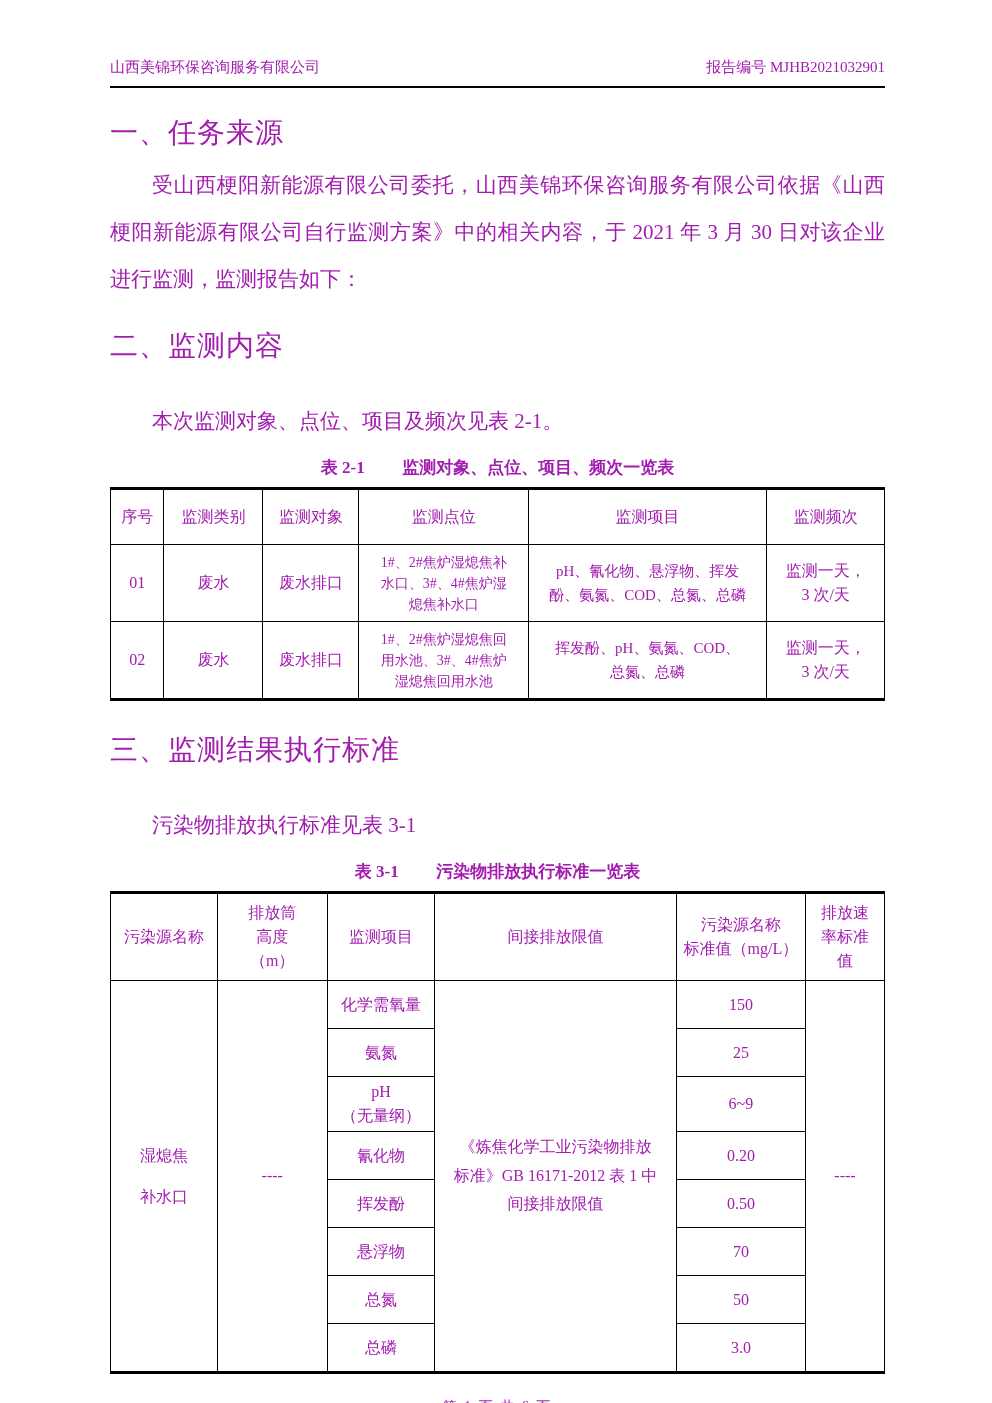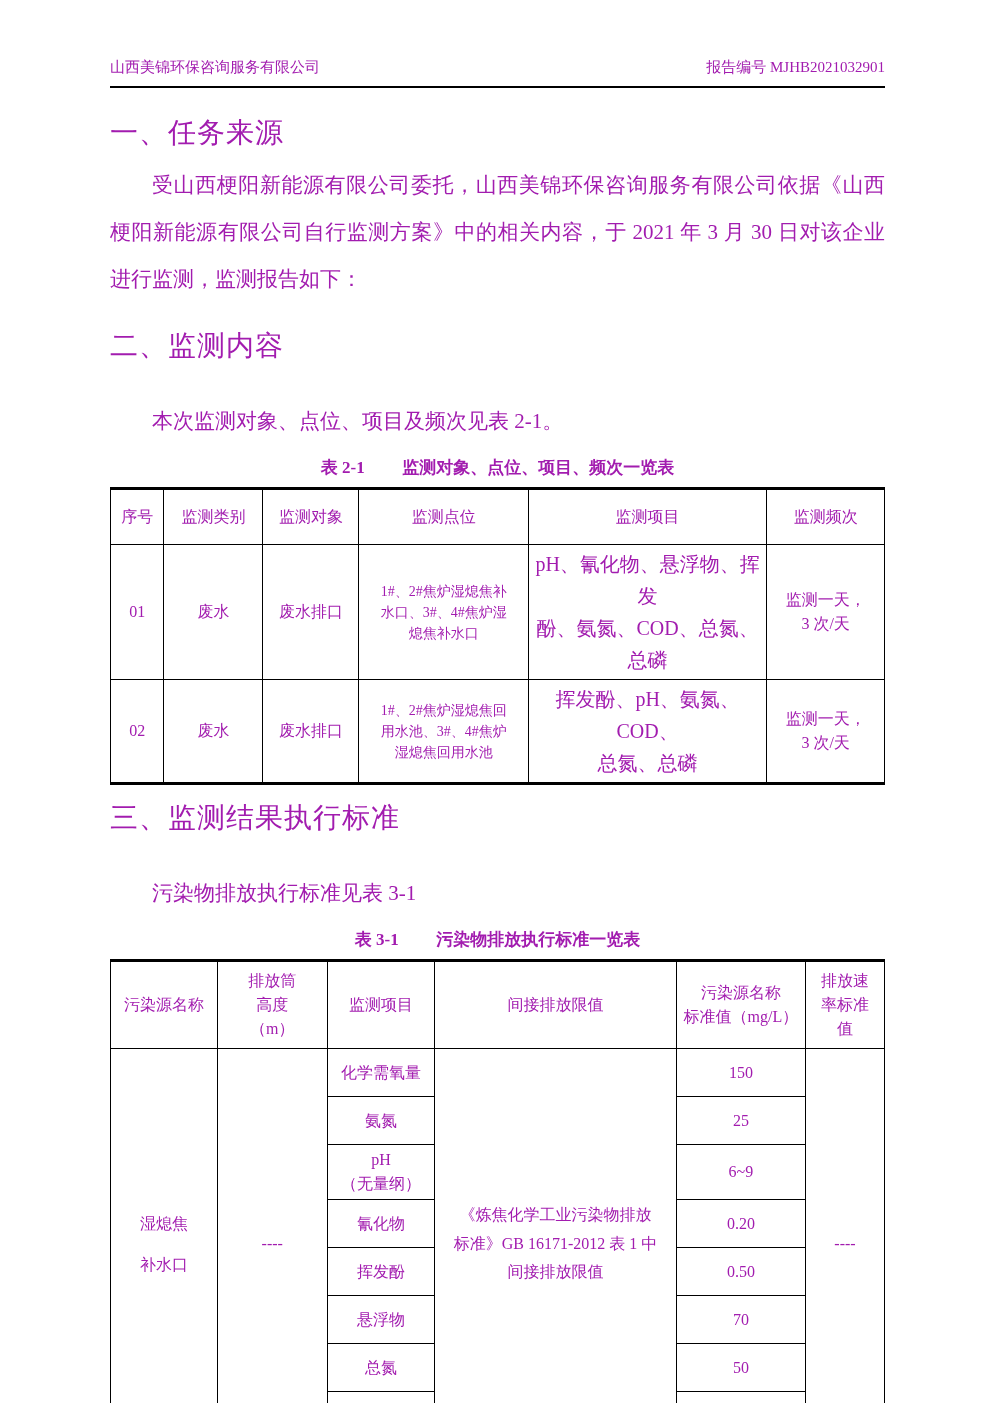--- a/index.html
+++ b/index.html
@@ -23,21 +23,21 @@
     padding-bottom: 9px;
     border-bottom: 2px solid #000;
   }
   .section-title {
     font-size: 28px;
     font-weight: normal;
     margin: 24px 0 0 0;
     letter-spacing: 1px;
   }
   .sec1-title { margin-top: 26px; }
-  .sec3-title { margin-top: 14px; }
+  .sec3-title { margin-top: 30px; }
   .para {
     font-size: 21px;
     line-height: 2.24;
     text-align: justify;
     text-indent: 2em;
     margin-top: 10px;
   }
   .intro {
     font-size: 21px;
     margin-top: 42px;
@@ -64,21 +64,21 @@
     vertical-align: middle;
     font-weight: normal;
     white-space: pre-line;
     padding: 3px 3px;
     font-size: 16px;
     line-height: 1.5;
   }
   .t2 th { height: 48px; }
   .t2 td { height: 70px; }
   .cell-points { font-size: 14px; line-height: 1.5; }
-  .cell-items  { font-size: 20px; line-height: 1.6; }
+  .cell-items  { font-size: 15px; line-height: 1.6; }
   .t3 th { height: 80px; line-height: 1.5; }
   .t3 td.item-cell  { height: 41px; }
   .t3 td.value-cell { height: 41px; }
   .cell-source { line-height: 2.6; }
   .cell-basis  { line-height: 1.8; }
   .footer {
     text-align: center;
     font-size: 14px;
     margin-top: 24px;
     letter-spacing: 2px;

